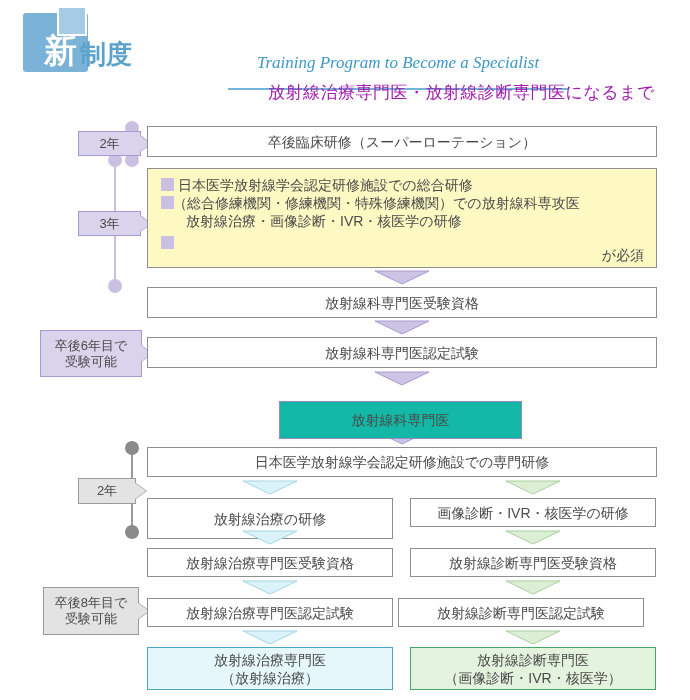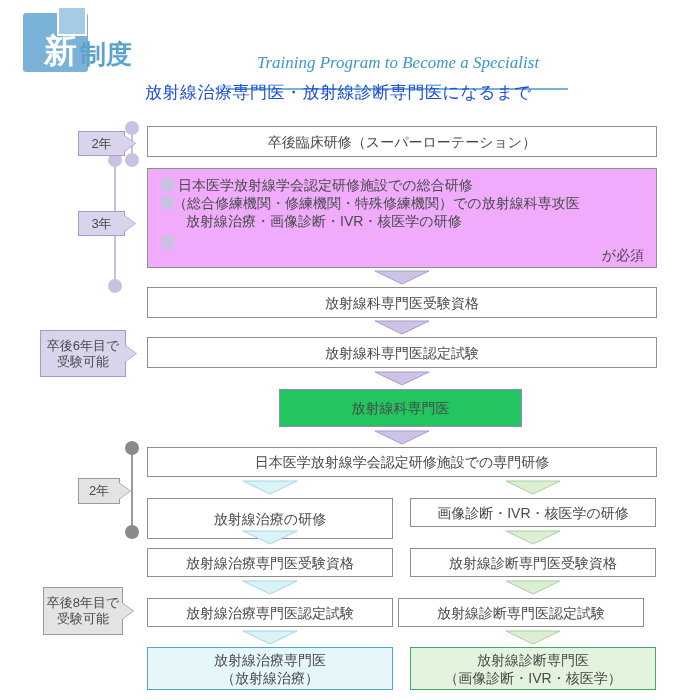--- a/index.html
+++ b/index.html
@@ -11,48 +11,48 @@
   .logo-big{position:absolute;left:23px;top:13px;width:65px;height:59px;background:#7bb2d7;border-radius:3px;}
   .logo-small{position:absolute;left:57px;top:6px;width:26px;height:26px;background:#a6cce5;border:2px solid #fff;}
   .logo-new{position:absolute;left:44px;top:33px;width:36px;height:36px;color:#fff;font-size:33px;font-weight:bold;line-height:36px;}
   .logo-seido{position:absolute;left:80px;top:40px;color:#5ba3cd;font-size:26px;font-weight:bold;line-height:28px;}
   
   .title-en{
     position:absolute;left:228px;top:53px;width:340px;text-align:center;
     font-family:"Liberation Serif",serif;font-style:italic;font-size:17px;color:#3f97c6;
     padding-bottom:15px;border-bottom:2px solid #74b3d8;
   }
-  .title-ja{position:absolute;left:145px;top:81px;width:510px;text-align:left;font-size:17px;color:#1d4ed8;letter-spacing:0.5px;}
+  .title-ja{position:absolute;left:145px;top:81px;width:510px;text-align:right;font-size:17px;color:#a21caf;letter-spacing:0.5px;}
   
   .fbox{
     position:absolute;background:#fff;border:1px solid #8f8f8f;box-sizing:border-box;
     display:flex;align-items:center;justify-content:center;text-align:center;
     font-size:14px;color:#4a4a4a;line-height:18px;
   }
-  .fbox.purple{background:#22c55e;border:1px solid #9489c3;}
+  .fbox.purple{background:#14b8a6;border:1px solid #9489c3;margin-top:12px;}
   .fbox.final-cyan{background:#e5f7fb;border:1px solid #4ba6c9;flex-direction:column;}
   .fbox.final-green{background:#e4f3dd;border:1px solid #46a56d;flex-direction:column;}
-  .req-box{position:absolute;left:147px;top:168px;width:510px;height:100px;background:#f0abfc;border:1px solid #8f8f8f;box-sizing:border-box;}
+  .req-box{position:absolute;left:147px;top:168px;width:510px;height:100px;background:#fef9c3;border:1px solid #8f8f8f;box-sizing:border-box;}
   .req-line{position:absolute;font-size:14px;line-height:17px;white-space:nowrap;}
   .bullet{position:absolute;width:13px;height:13px;background:#c9c0e2;}
   .req-note{position:absolute;right:12px;top:78px;font-size:14px;}
   
   .arrow{position:absolute;}
   .arr-purple{fill:#cdc4e5;stroke:#a79ad0;stroke-width:1;}
   .arr-cyan{fill:#daf3f9;stroke:#a3d6e3;stroke-width:1;}
   .arr-green{fill:#dcefd5;stroke:#a8d0a0;stroke-width:1;}
   
   .tl-line{position:absolute;width:2px;}
   .tl-line.pu{background:#c8bfe2;}
   .tl-line.gr{background:#9a9a9a;}
   .tl-dot{position:absolute;width:14px;height:14px;border-radius:50%;}
   .tl-dot.pu{background:#c9c0e2;}
   .tl-dot.gr{background:#8a8a8a;}
   
-  .tag{position:absolute;}
+  .tag{position:absolute;padding-left:16px;}
   .tag,.tag-fill{
     clip-path:polygon(0 0,calc(100% - 11px) 0,calc(100% - 11px) calc(50% - 8px),100% 50%,calc(100% - 11px) calc(50% + 8px),calc(100% - 11px) 100%,0 100%);
   }
   .tag.pu{background:#a79ad0;}
   .tag.gr{background:#9a9a9a;}
   .tag-fill{position:absolute;inset:1px;}
   .tag-fill.pu{background:#d9d3ec;}
   .tag-fill.gr{background:#e3e3e3;}
   .tag-text{
     position:absolute;inset:0;padding-right:11px;box-sizing:border-box;

